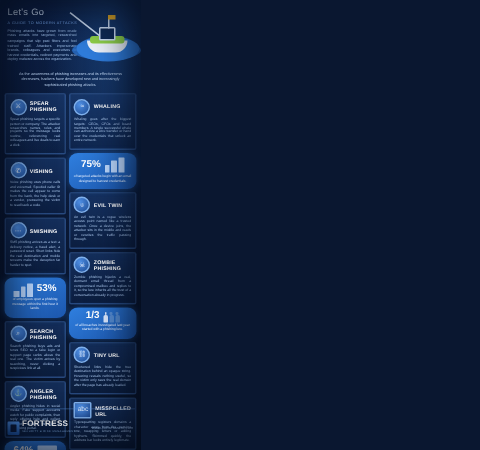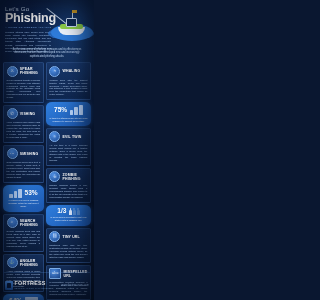--- a/index.html
+++ b/index.html
@@ -120,21 +120,20 @@
       <div class="hook"></div>
       <div class="wv w2"></div>
       <div class="wv w1"></div>
       <div class="hull"></div>
       <div class="hull2"></div>
       <div class="cab"></div>
       <div class="mast"></div>
       <div class="flag"></div>
     </div>
     <div class="lets">Let's Go</div>
-    <div class="big">Phishing</div>
     <div class="tag">A GUIDE TO MODERN ATTACKS</div>
     <div class="para">Phishing attacks have grown from crude mass emails into targeted, researched campaigns that slip past filters and fool trained staff. Attackers impersonate brands, colleagues and executives to harvest credentials, redirect payments and deploy malware across the organization.</div>
   </div>
 
   <div class="band">As the awareness of phishing increases and its effectiveness decreases, hackers have developed new and increasingly sophisticated phishing attacks.</div>
 
   <div class="grid">
 
     <div class="col">
 

